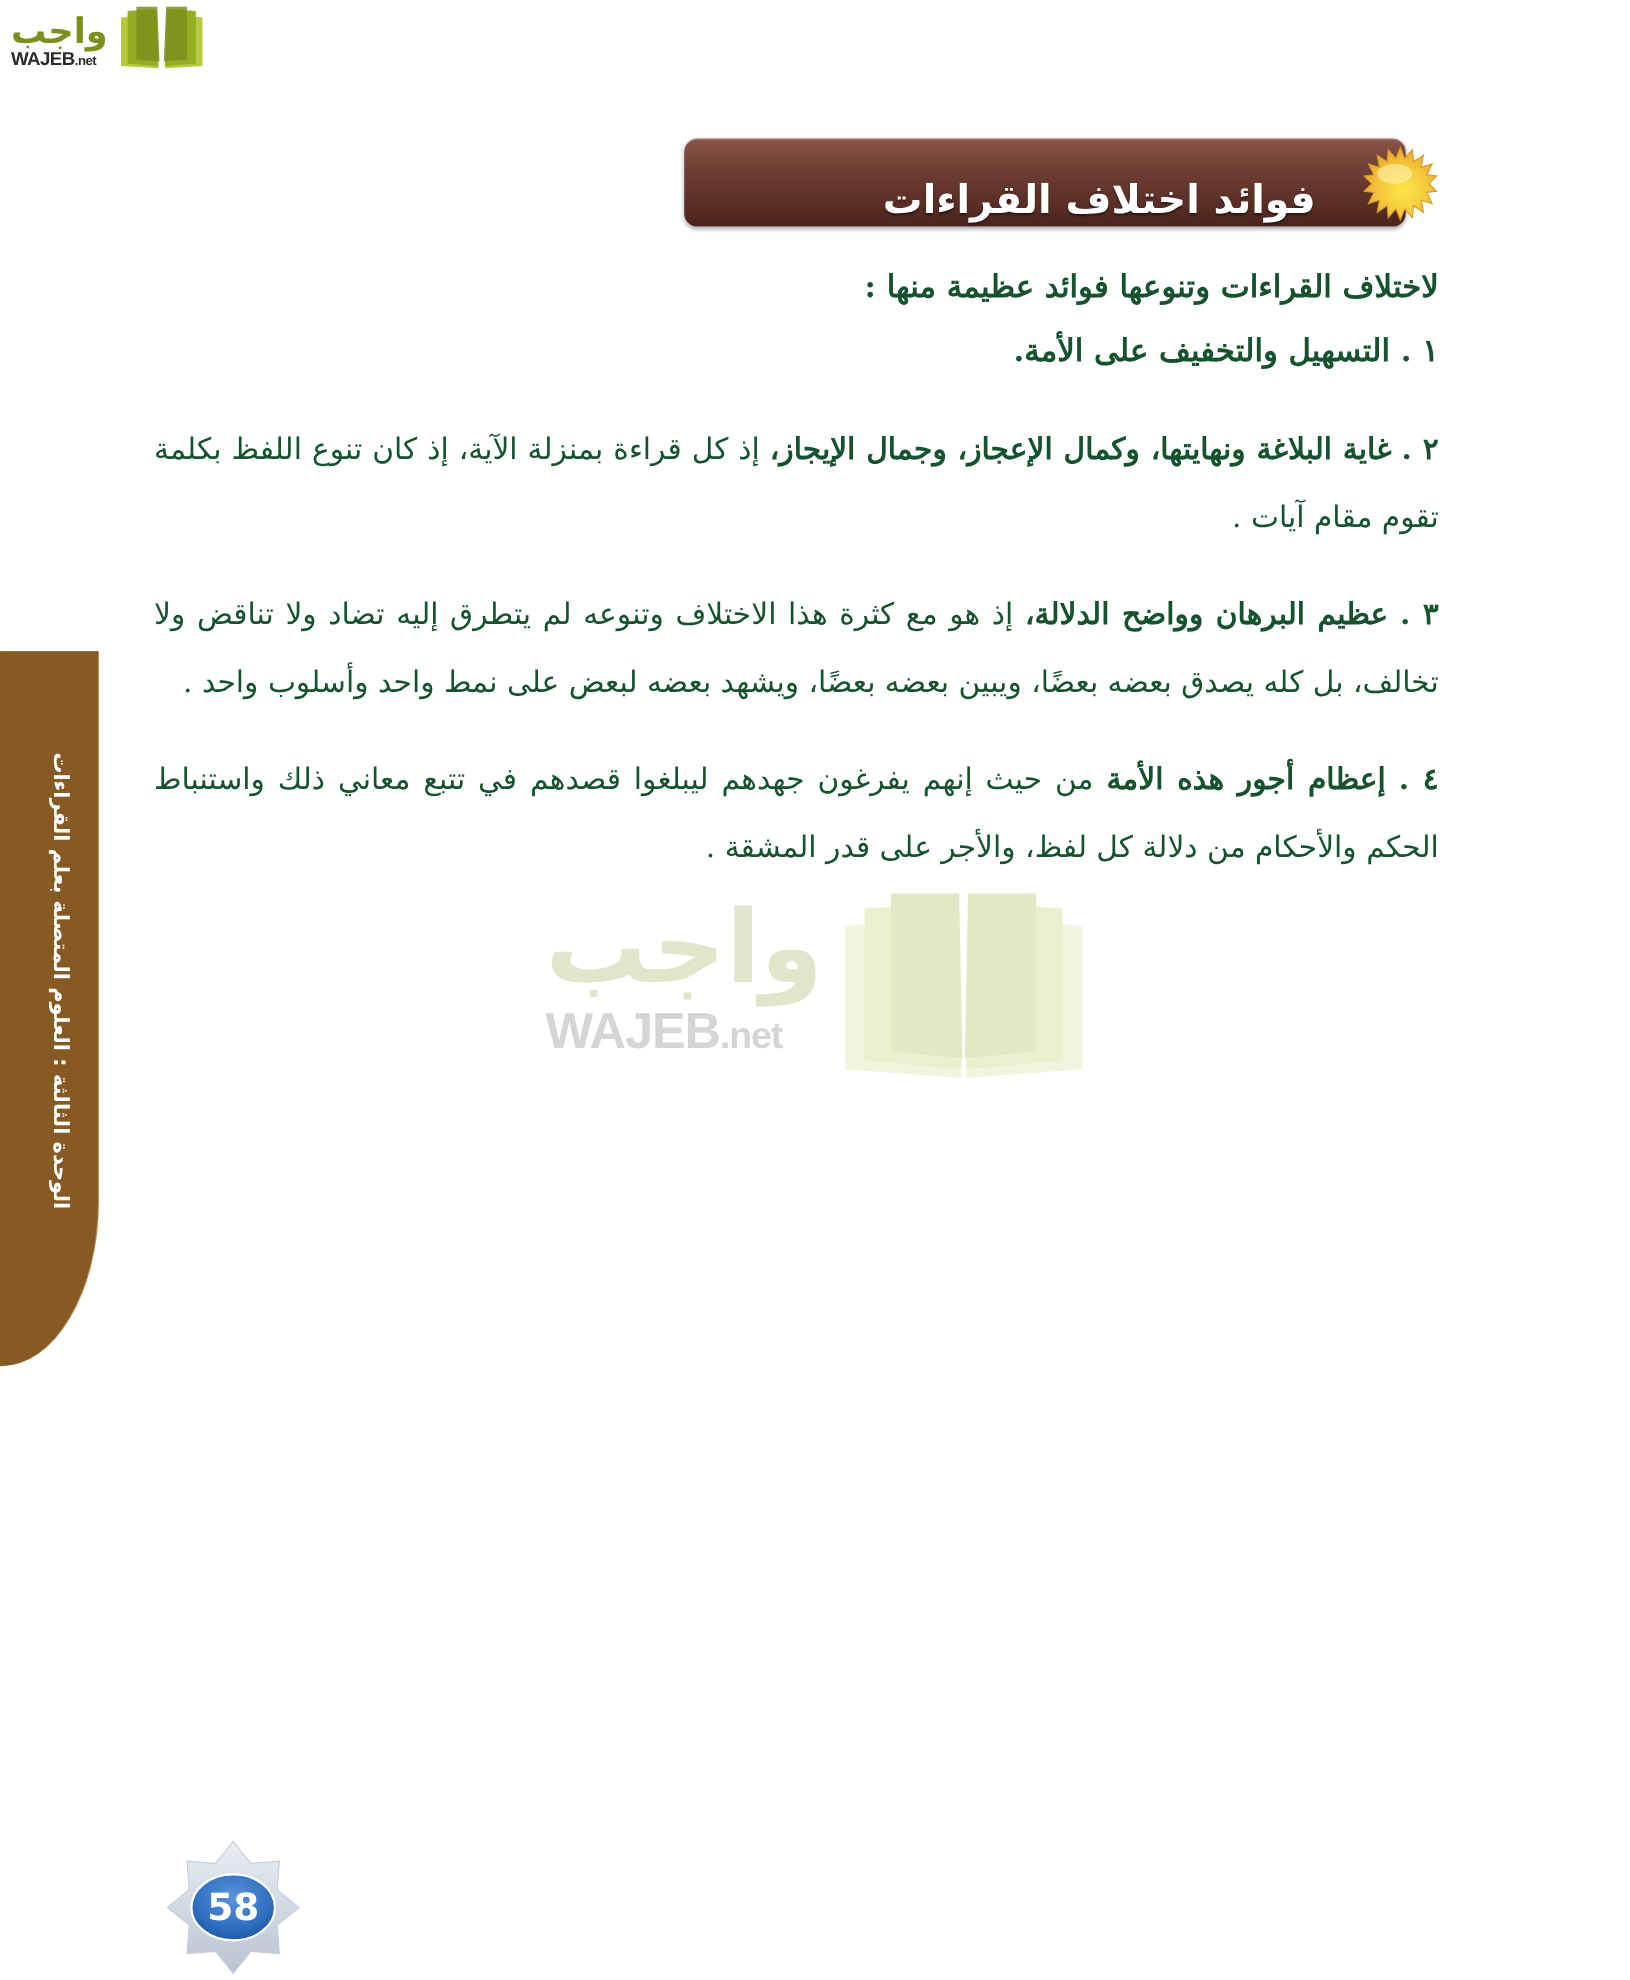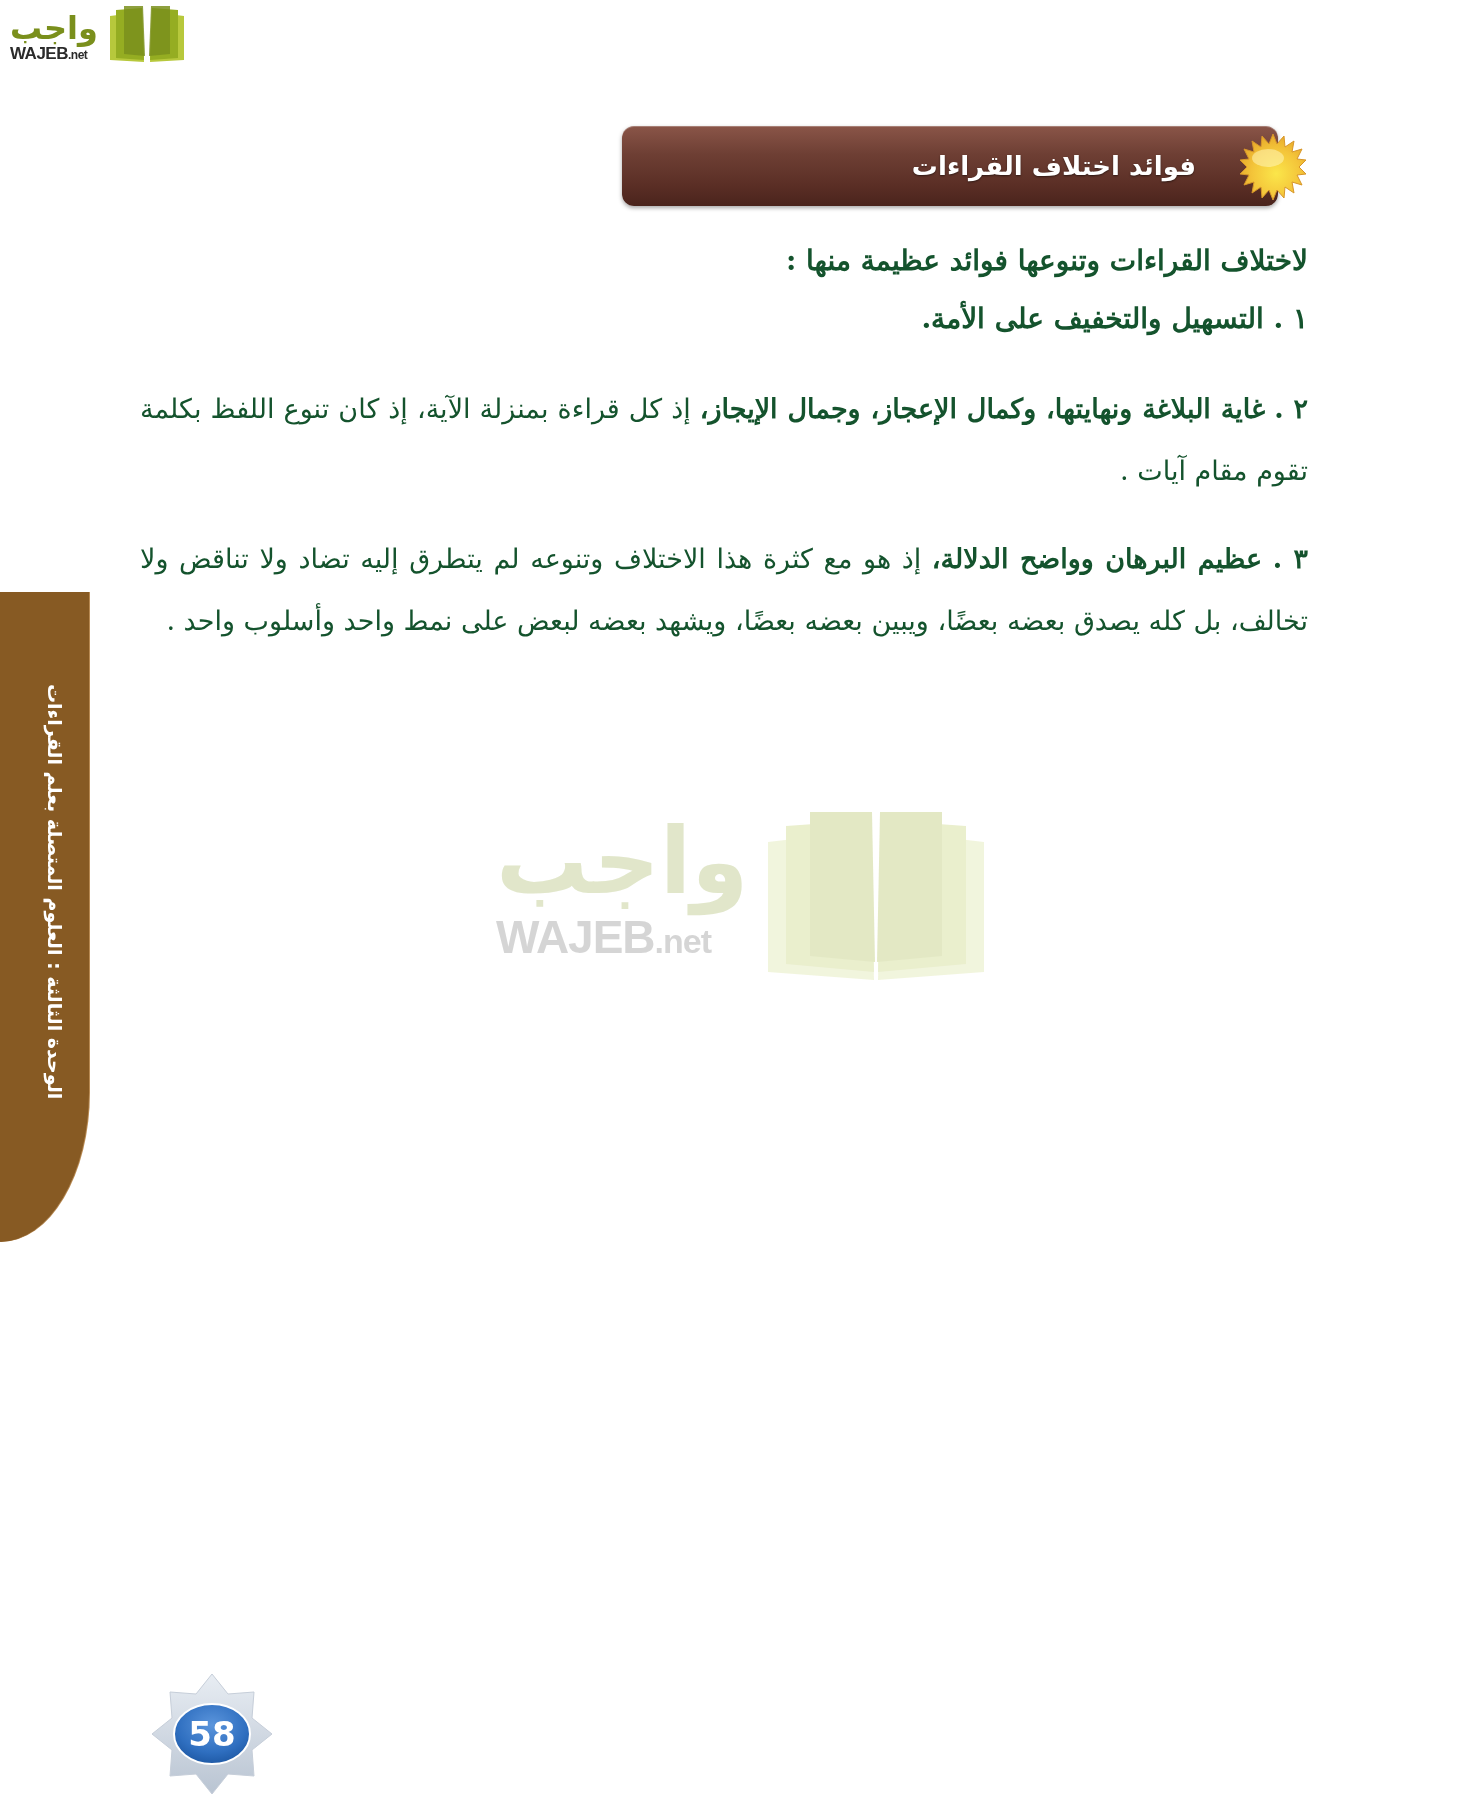--- a/index.html
+++ b/index.html
@@ -62,28 +62,28 @@
       top: 126px;
       width: 656px;
       height: 80px;
       border-radius: 12px;
       background: linear-gradient(to bottom, #8a5548 0%, #6e3f34 35%, #5a2e25 75%, #4a241c 100%);
       box-shadow: 0 2px 4px rgba(0,0,0,0.35), inset 0 1px 0 rgba(255,255,255,0.25);
     }
     .section-banner .banner-title {
       position: absolute;
       right: 82px;
-      top: 0;
+      top: 16px;
       height: 80px;
       display: flex;
       align-items: center;
       direction: rtl;
       font-family: "DejaVu Sans", sans-serif;
       font-weight: bold;
-      font-size: 26px;
+      font-size: 36px;
       color: #ffffff;
       text-shadow: 0 1px 2px rgba(0,0,0,0.5);
     }
     .starburst {
       position: absolute;
       left: 1238px;
       top: 132px;
       width: 70px;
       height: 70px;
     }
@@ -261,20 +261,24 @@
   <p class="item item-2">
     <span class="num">٢ .</span>
     <span class="lead">غاية البلاغة ونهايتها، وكمال الإعجاز، وجمال الإيجاز،</span><span> إذ كل قراءة بمنزلة الآية، إذ كان تنوع اللفظ بكلمة تقوم مقام آيات .</span>
   </p>
 
   <p class="item item-3">
     <span class="num">٣ .</span>
     <span class="lead">عظيم البرهان وواضح الدلالة،</span><span> إذ هو مع كثرة هذا الاختلاف وتنوعه لم يتطرق إليه تضاد ولا تناقض ولا تخالف، بل كله يصدق بعضه بعضًا، ويبين بعضه بعضًا، ويشهد بعضه لبعض على نمط واحد وأسلوب واحد .</span>
   </p>
 
+  <p class="item item-4">
+    <span class="num">٤ .</span>
+    <span class="lead">إعظام أجور هذه الأمة</span><span> من حيث إنهم يفرغون جهدهم ليبلغوا قصدهم في تتبع معاني ذلك واستنباط الحكم والأحكام من دلالة كل لفظ، والأجر على قدر المشقة .</span>
+  </p>
 </div>
 
 <div class="watermark">
   <div class="wm-text">
     <span class="wm-ar">واجب</span>
     <span class="wm-en"><span>WAJEB</span><small>.net</small></span>
   </div>
   <svg class="wm-book" viewBox="0 0 224 170">
     <path d="M4 30 L106 18 L110 168 L4 160 Z" fill="#e7edc2"></path>
     <path d="M22 14 L106 8 L110 160 L22 152 Z" fill="#d9e2a6"></path>

